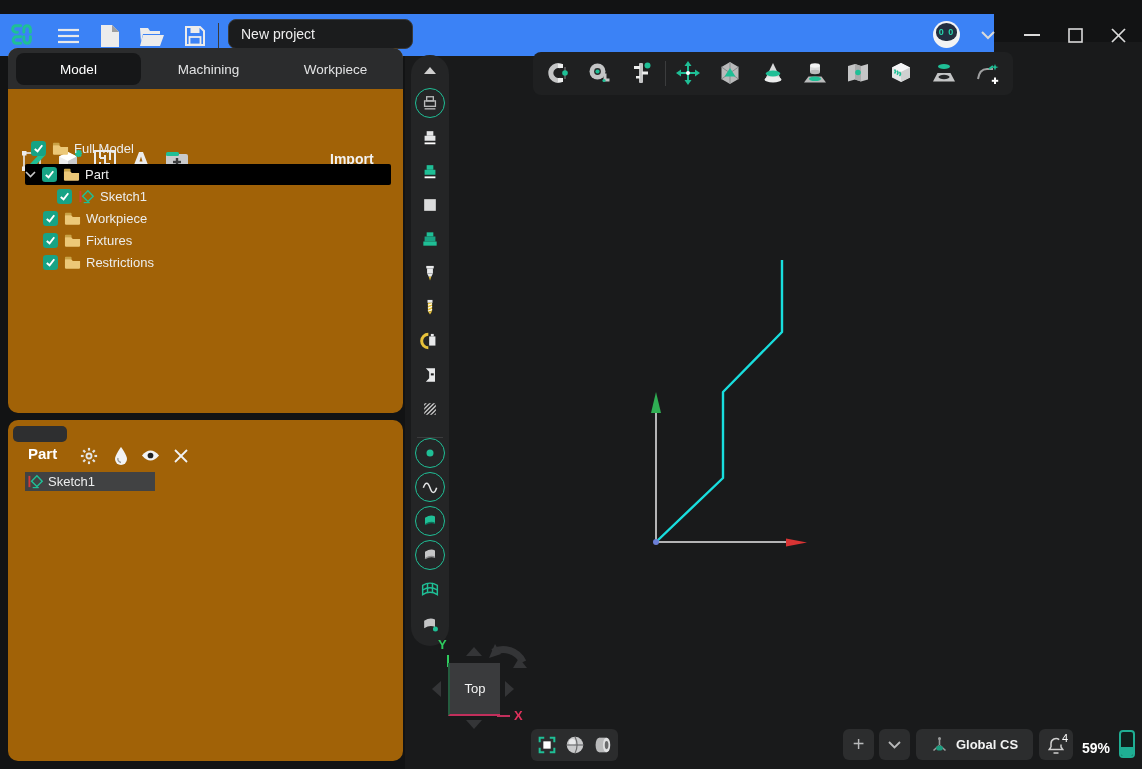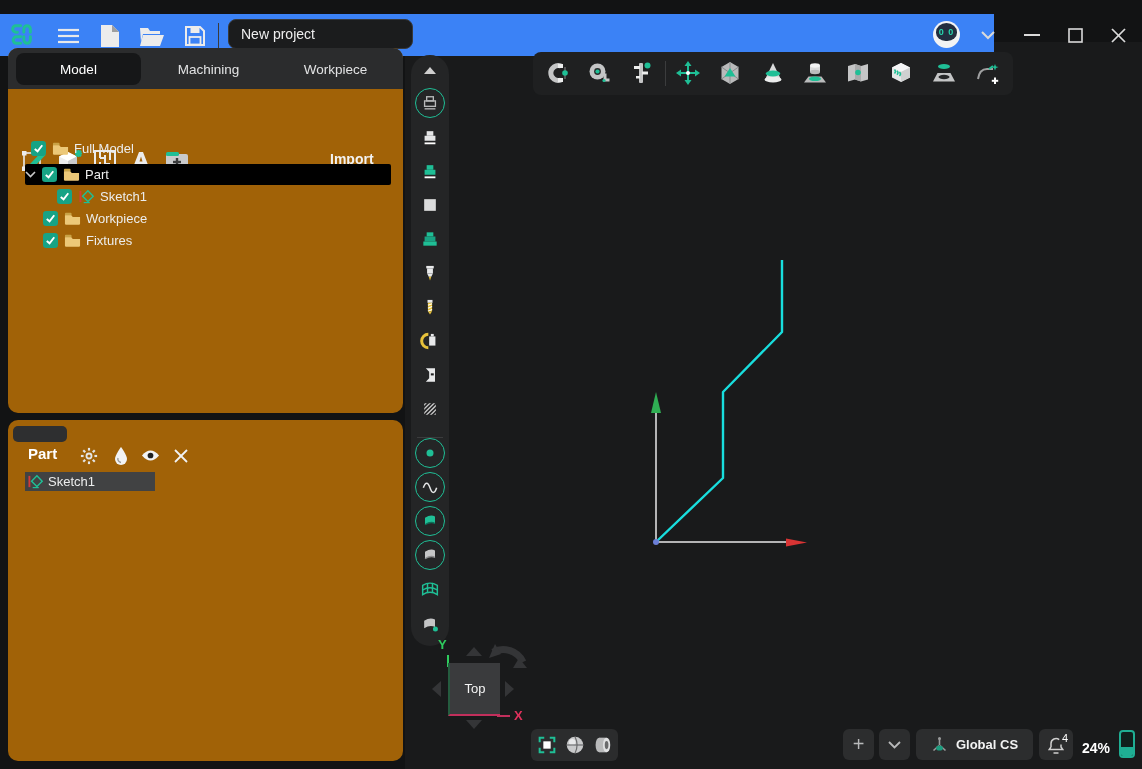--- a/index.html
+++ b/index.html
@@ -309,20 +309,33 @@
         <polyline points="4,8.5 7,11 12,4.5" fill="none" stroke="#ffffff" stroke-width="2"></polyline>
           </svg></span>
       <span class="ticon">
         <svg viewBox="0 0 18 15" width="17" height="15">
             <rect x="1" y="1.5" width="7" height="3" rx="1" fill="#c9a245"></rect>
         <path d="M1 4 h6.7 l1.6 1.8 H17 V13 q0 1.2-1.2 1.2 H2.2 Q1 14.2 1 13 z" fill="#ecc878"></path>
           </svg></span>
       <span class="tree-label">Workpiece</span>
     </div>
 
+    <div class="tree-row" style="top:204px;padding-left:35px">
+      <span class="cb">
+        <svg viewBox="0 0 16 16" width="15" height="15">
+            <rect width="16" height="16" rx="3.5" fill="#17a385"></rect>
+        <polyline points="4,8.5 7,11 12,4.5" fill="none" stroke="#ffffff" stroke-width="2"></polyline>
+          </svg></span>
+      <span class="ticon">
+        <svg viewBox="0 0 18 15" width="17" height="15">
+            <rect x="1" y="1.5" width="7" height="3" rx="1" fill="#c9a245"></rect>
+        <path d="M1 4 h6.7 l1.6 1.8 H17 V13 q0 1.2-1.2 1.2 H2.2 Q1 14.2 1 13 z" fill="#ecc878"></path>
+          </svg></span>
+      <span class="tree-label">Restrictions</span>
+    </div>
   </div>
 
   <div id="panel-part" class="panel">
     <div class="pill"></div>
     <div id="part-title">Part</div>
     <span class="hdr-icon" style="left:71px">
       <svg width="18" height="18" viewBox="0 0 20 20">
           <path fill="#e4e5e6" d="M10 6.2 a3.8 3.8 0 1 0 0 7.6 a3.8 3.8 0 0 0 0-7.6 z M10 8.2 a1.8 1.8 0 1 1 0 3.6 a1.8 1.8 0 0 1 0-3.6 z"></path>
       <g stroke="#e4e5e6" stroke-width="2.4">
             <line x1="10" y1="1" x2="10" y2="4"></line>
@@ -680,18 +693,18 @@
       </svg>
     <span class="lbl">Global CS</span>
   </div>
   <div id="bell-btn" class="sq-btn">
     <svg width="16" height="18" viewBox="0 0 16 18">
       <path d="M3 11 v-3.5 a5 5 0 0 1 8.2-3.8 M13 8.5 V11 l1.8 2.5 H1.2 L3 11" fill="none" stroke="#cfcfcf" stroke-width="1.5"></path>
       <line x1="5.5" y1="17" x2="10.5" y2="17" stroke="#cfcfcf" stroke-width="1.5"></line>
       </svg>
     <span id="bell-count">4</span>
   </div>
-  <div id="resource-pct">24%</div>
+  <div id="resource-pct">59%</div>
   <div id="gauge">
     <div class="fill"></div>
   </div>
 
 </div>
 
 </body></html>

